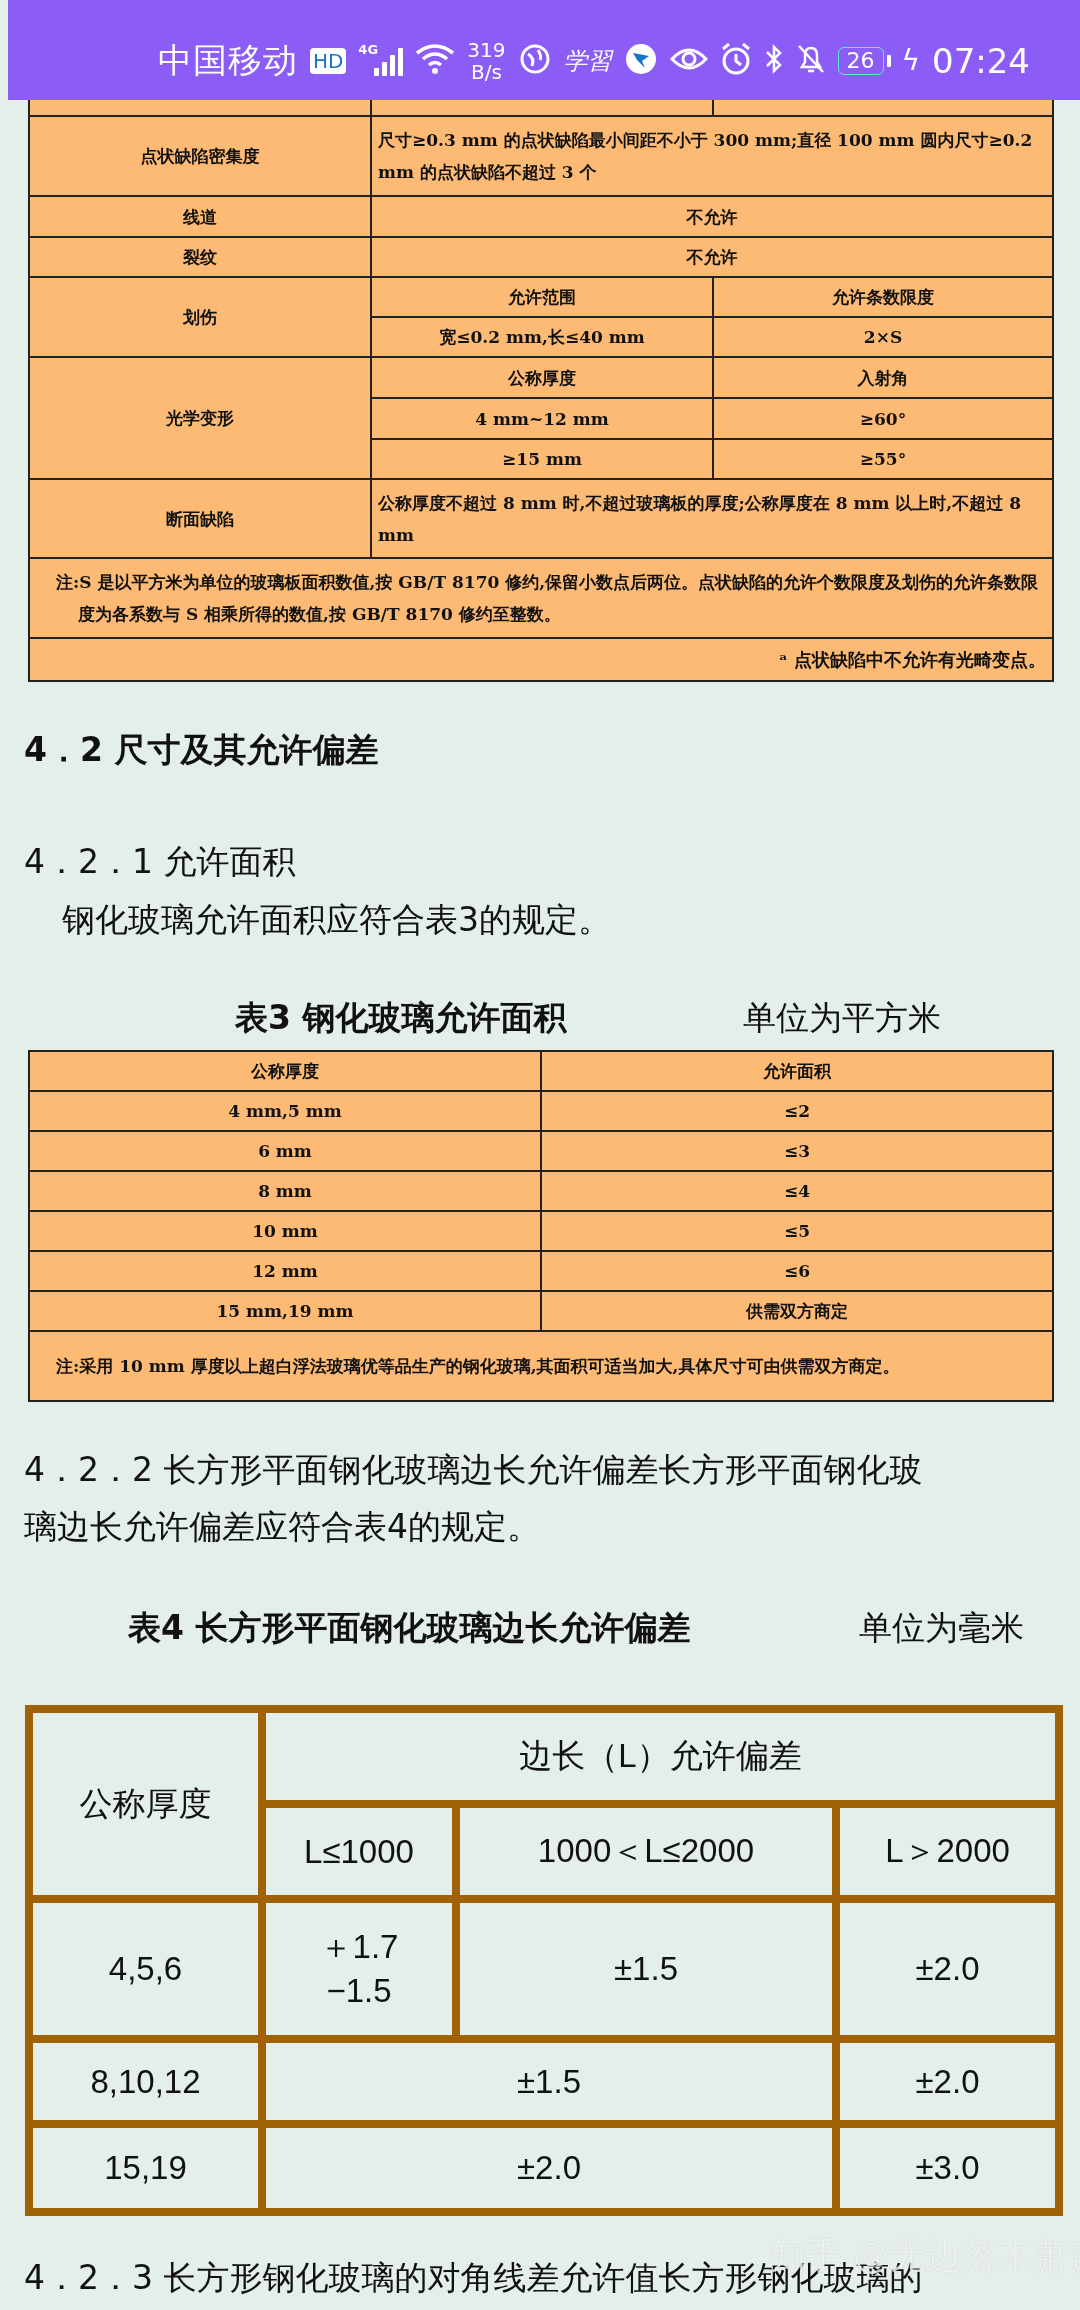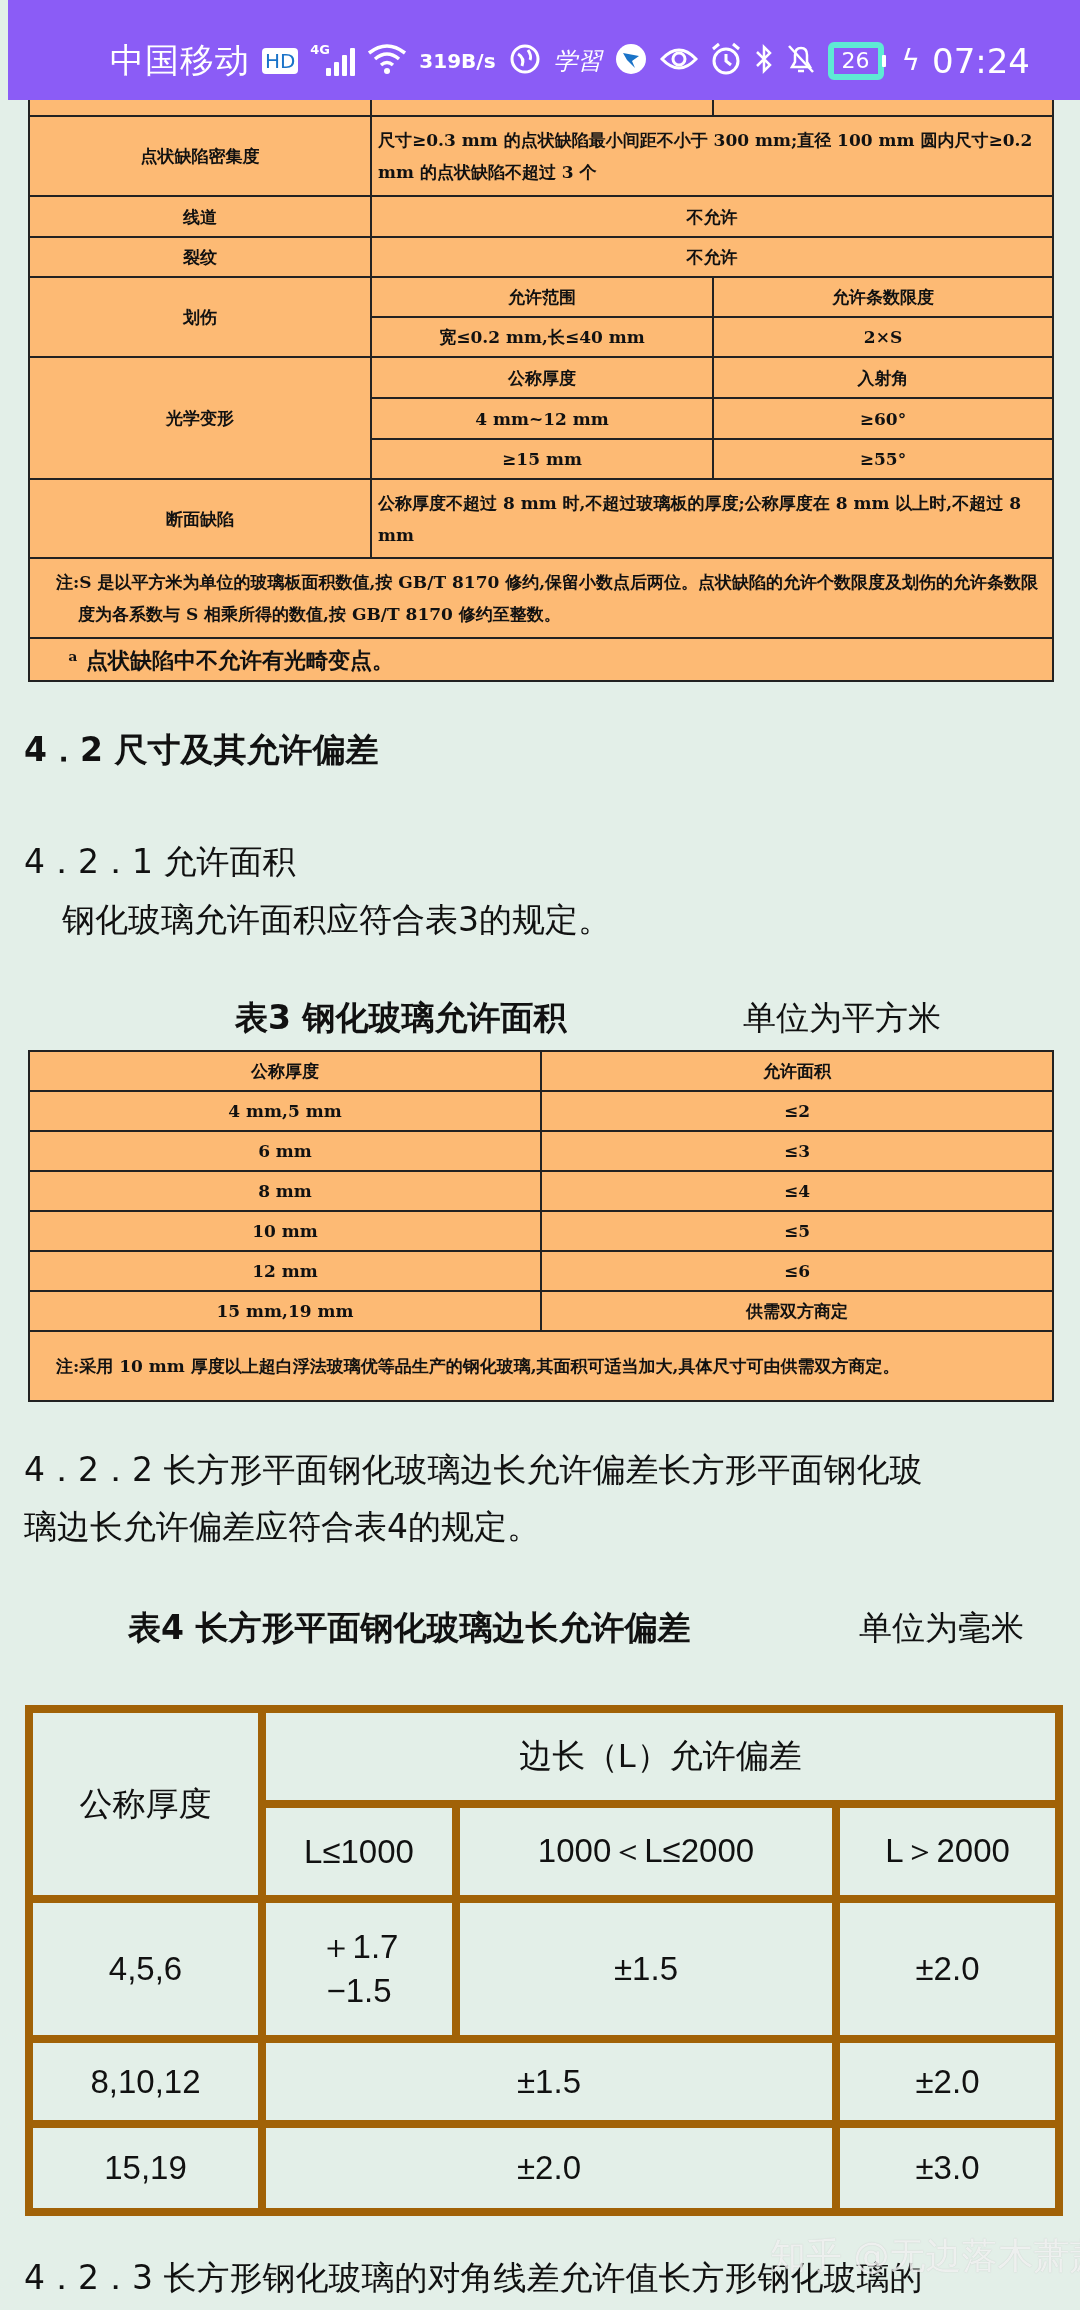--- a/index.html
+++ b/index.html
@@ -16,33 +16,33 @@
     display: flex; align-items: center; justify-content: flex-end;
     padding-right: 58px; padding-top: 22px; gap: 12px;
     font-size: 34px;
     margin-left: 8px;
   }
   .status-bar .carrier { font-size: 34px; letter-spacing: 1px; }
   .sb-hd { background:#fff; color:#1a73c8; font-size:20px; font-weight:normal; border-radius:4px; padding:1px 3px; line-height:24px; }
   .sb-sig { display:flex; align-items:flex-end; gap:3px; height:30px; position:relative; padding-left:16px;}
   .sb-sig .g4 { position:absolute; left:0; top:-4px; font-size:13px; font-weight:bold;}
   .sb-sig i { display:block; width:5px; background:#fff; border-radius:1px; }
-  .sb-speed { display:flex; flex-direction:row; align-items:center; font-size:20px; line-height:22px;font-weight:bold; }
+  .sb-speed { display:flex; flex-direction:column; align-items:center; font-size:20px; line-height:22px; }
   .sb-icon { font-size:32px; line-height:32px; }
-  .sb-battery { border:6px solid #5eead4; border-radius:6px; font-size:22px; padding:0 8px; line-height:26px; position:relative; margin-right:6px;}
+  .sb-battery { border:1px solid #5eead4; border-radius:6px; font-size:22px; padding:0 8px; line-height:26px; position:relative; margin-right:6px;}
   .sb-battery::after { content:""; position:absolute; right:-8px; top:7px; width:4px; height:12px; background:#fff; border-radius:1px;}
   .sb-time { font-size:34px; }
 
   
   .scan { position:absolute; background:#fdba74; font-family:"DejaVu Serif","Liberation Serif",serif; color:#111; }
   .scan table { border-collapse: collapse; width:100%; height:100%; table-layout: fixed; }
   .scan td { border: 2px solid #222; text-align:center; vertical-align:middle; font-size:17px; font-weight:bold; padding:0 6px; line-height:32px;}
   .scan td.left { text-align:left; }
   .scan td.note { text-align:left; padding-left:48px; text-indent:-22px; font-size:17px; }
-  .scan td.note2 { text-align:left; padding-left:38px; font-size:22px; }
+  .scan td.note2 { text-align:right; padding-left:28px; font-size:18px; }
 
   .text { position:absolute; left:24px; font-size:33px; color:#111; white-space:nowrap; }
   .h-bold { font-weight:bold; font-size:33px; }
   .caption { position:absolute; font-size:33px; white-space:nowrap; }
   .caption b { font-weight:bold; }
 
   .t4 { position:absolute; left:25px; top:1705px; width:1030px; height:503px; }
   .t4 table { border-collapse: collapse; width:100%; height:100%; table-layout:fixed; }
   .t4 td { border:8px solid #a16207; text-align:center; vertical-align:middle; font-size:33px; color:#111; font-family:"Liberation Sans","DejaVu Sans",sans-serif; }
 

